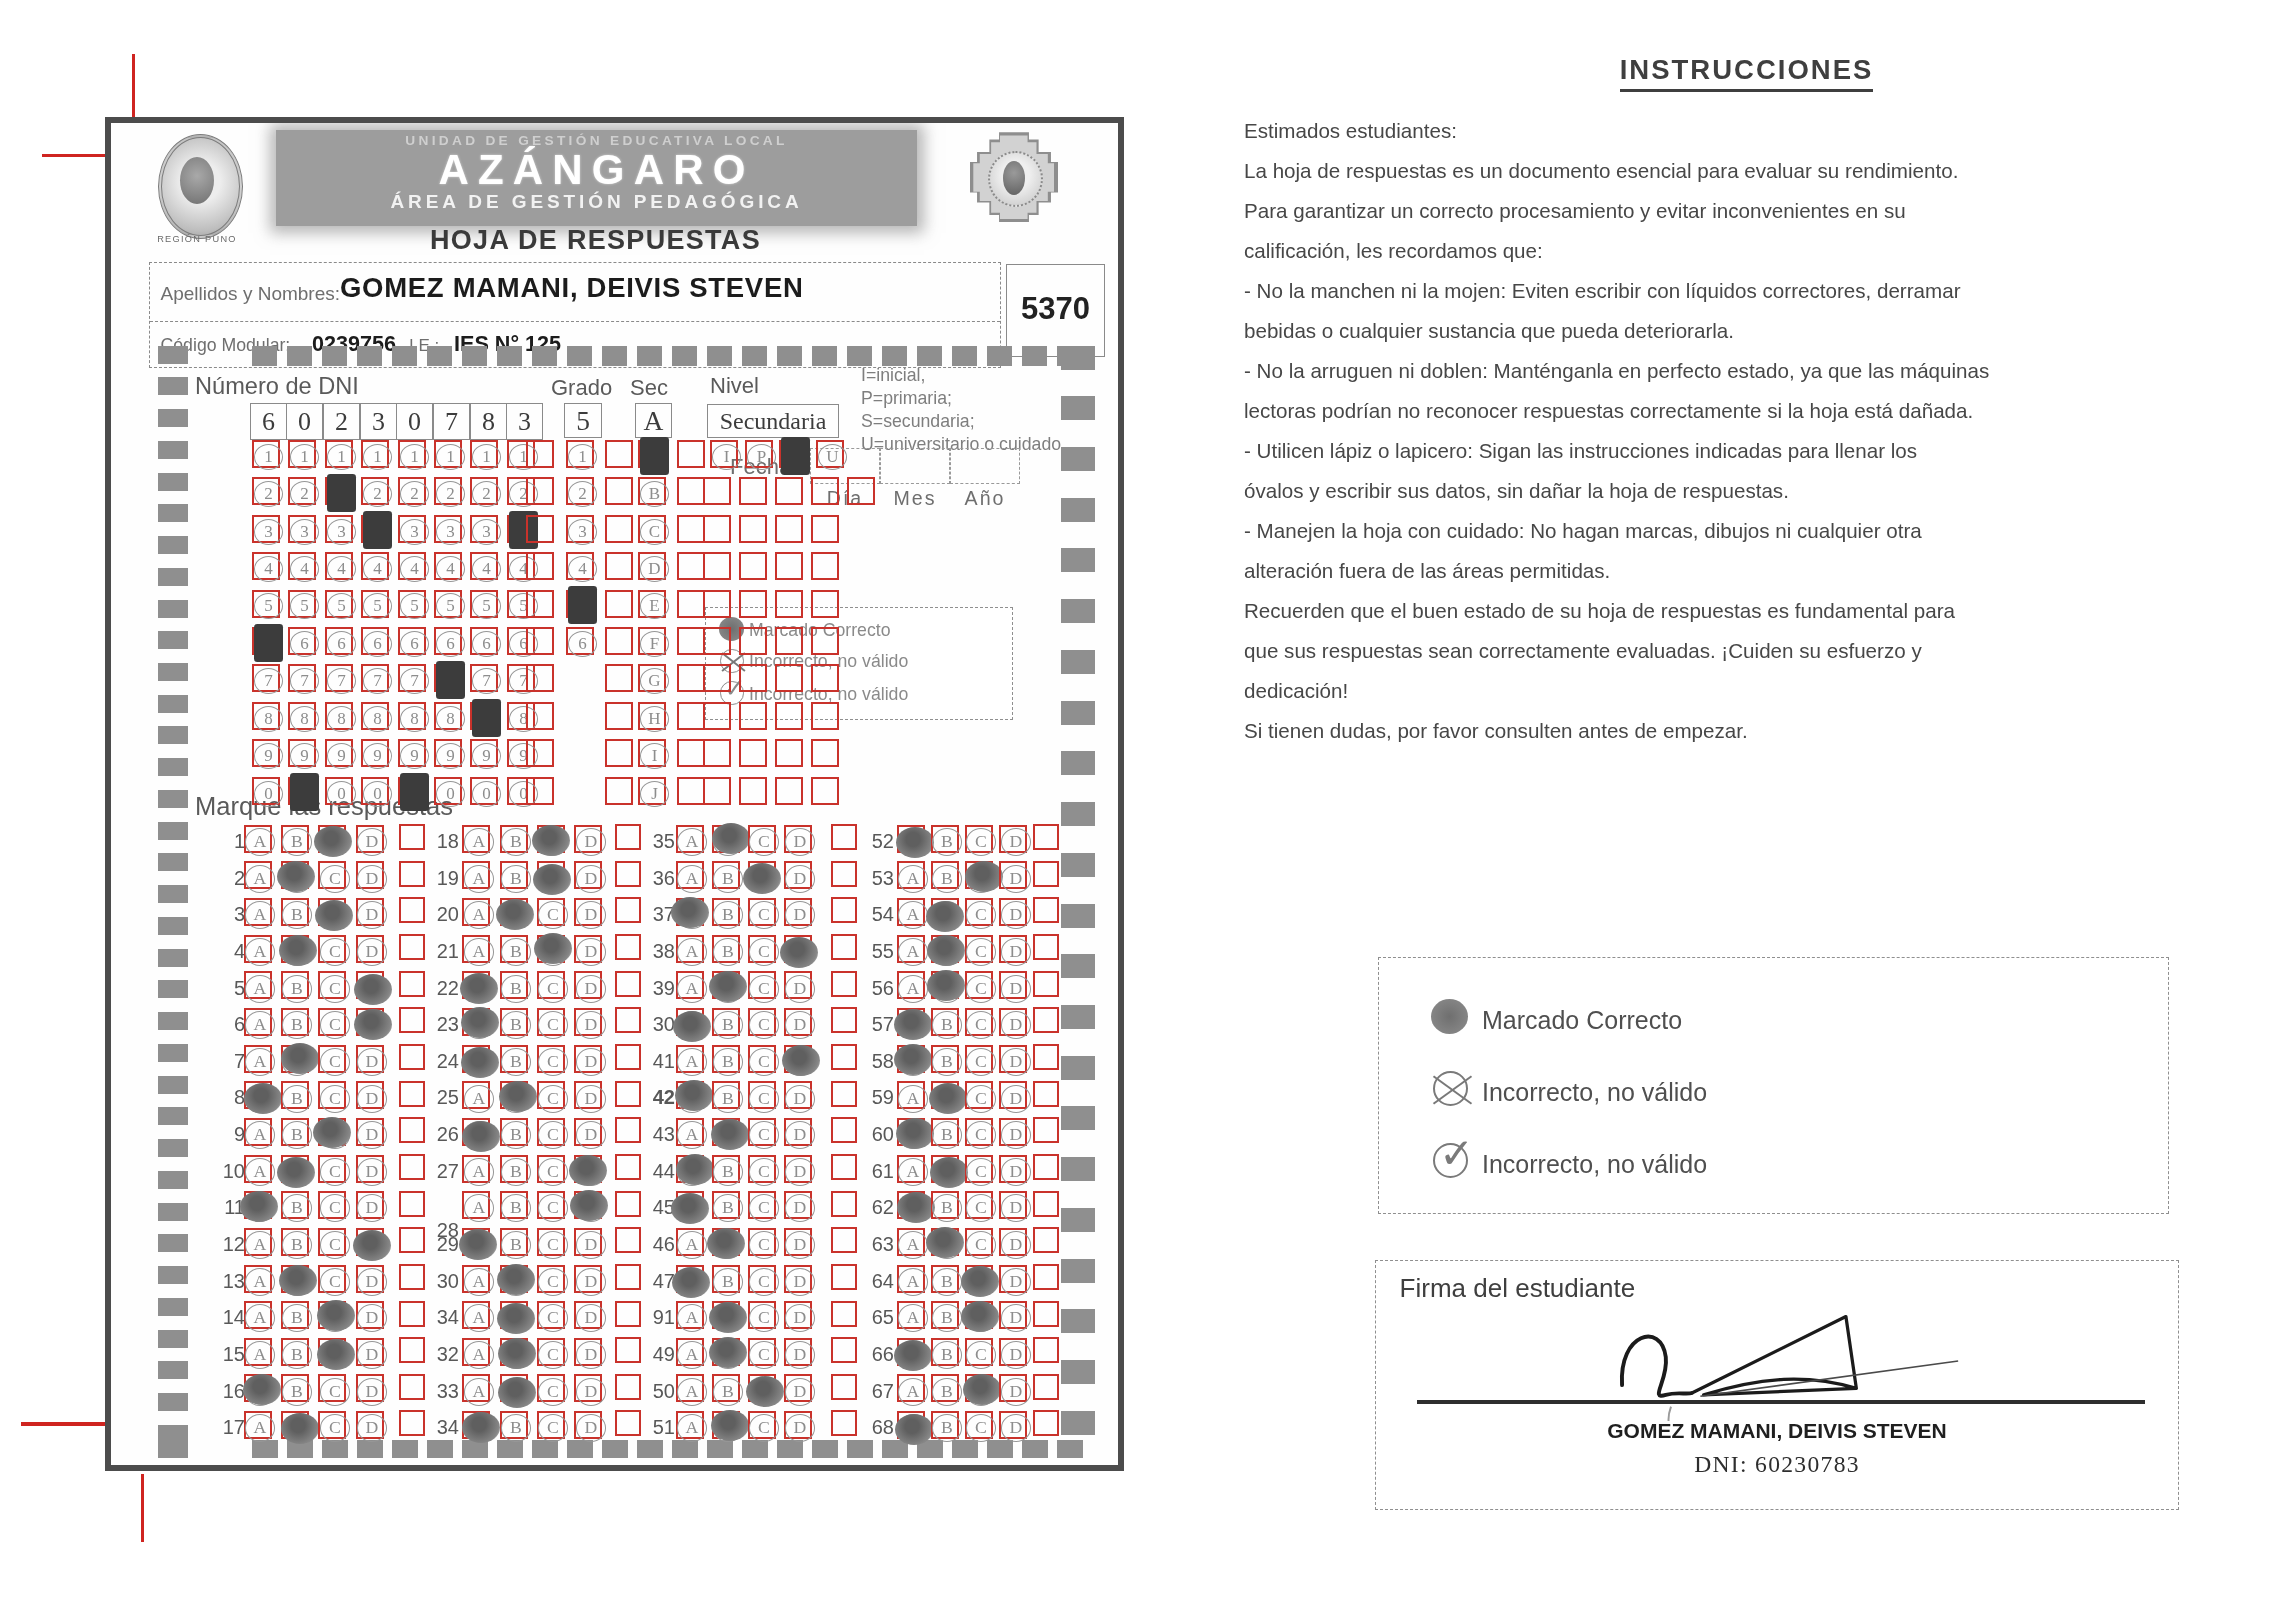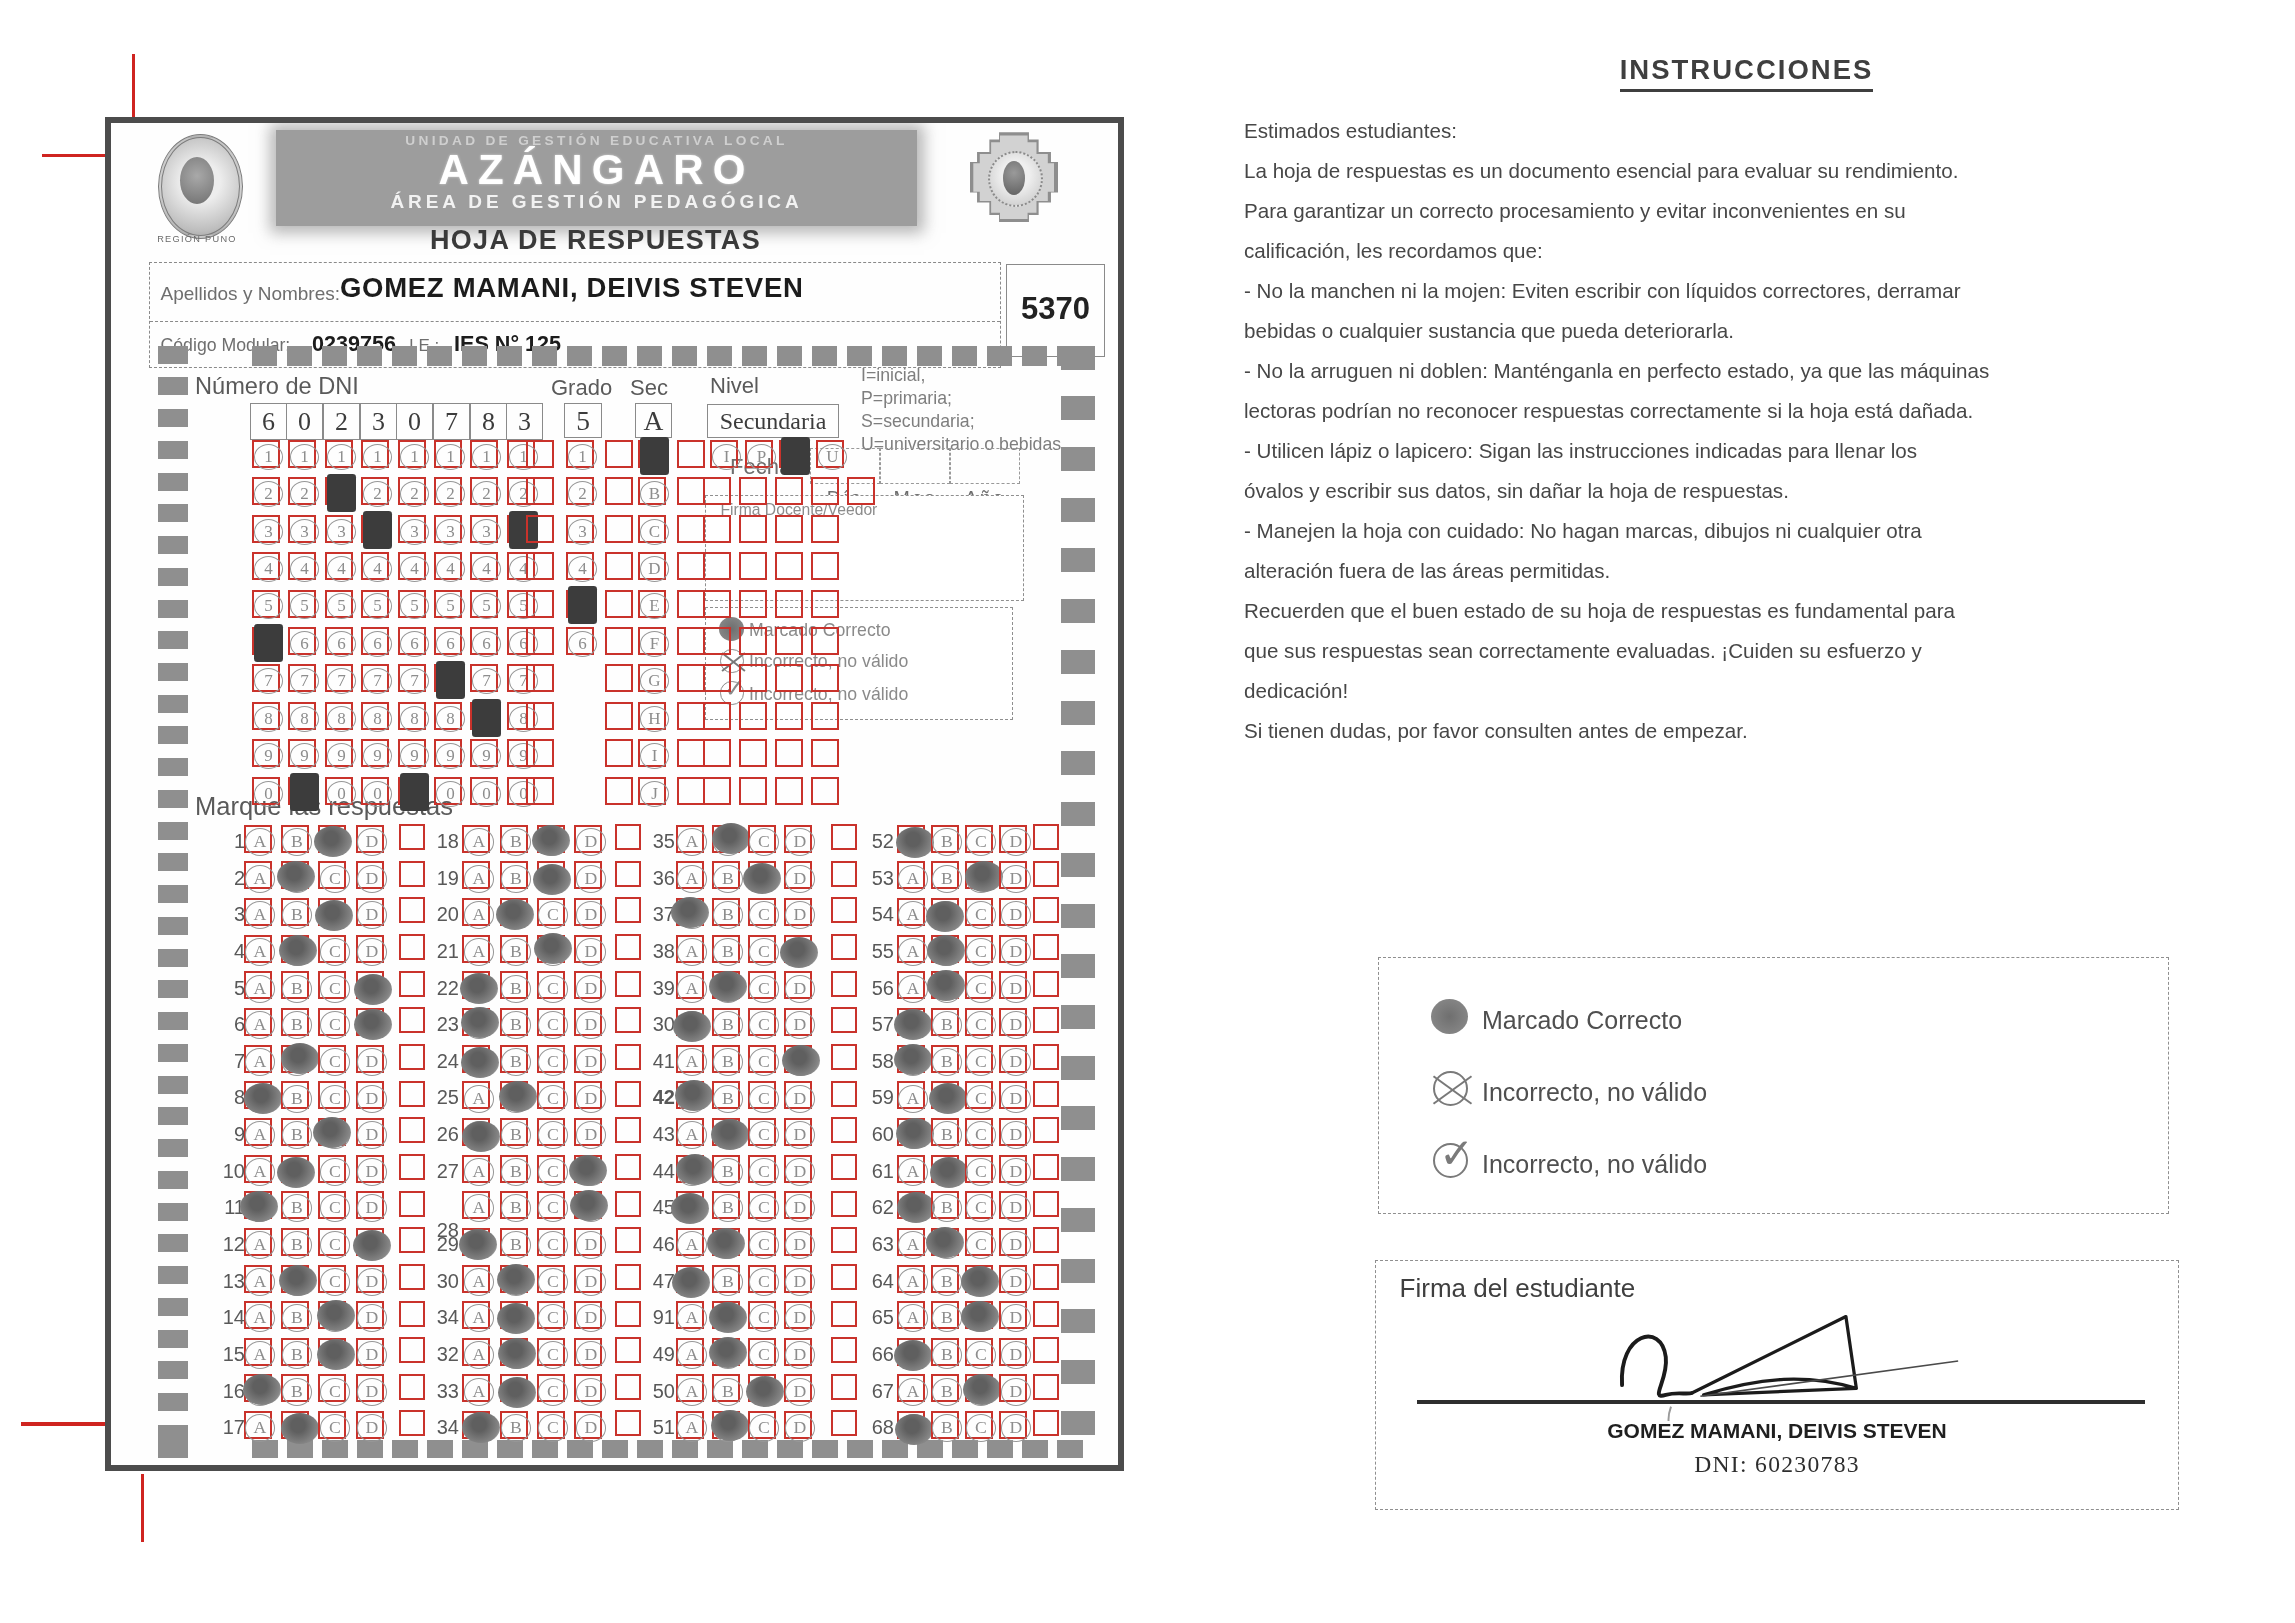--- a/index.html
+++ b/index.html
@@ -86,36 +86,33 @@
     <div class="lbl" style="left:599px;top:250px;font-size:22px;">Nivel</div>
 
     <div class="digitbox" style="left:453px;top:280px;width:38px;height:35px;font-size:27.5px;line-height:34px;">5</div>
     <div class="digitbox" style="left:524px;top:280px;width:37px;height:35px;font-size:27.5px;line-height:34px;">A</div>
     <div class="digitbox" style="left:596px;top:281px;width:132px;height:34px;font-size:24px;line-height:33px;">Secundaria</div>
 
     <div class="abs" id="nivel-legend" style="left:750px;top:241px;font-size:17.7px;line-height:23px;color:#7e7e7e;">
         <div>I=inicial,</div>
         <div>P=primaria;</div>
         <div>S=secundaria;</div>
-        <div>U=universitario o bebidas</div>
+        <div>U=universitario o cuidado</div>
       </div>
 
     <div class="lbl" style="left:619px;top:331px;font-size:22px;color:#6e6e6e;">Fecha:</div>
     <div class="abs" id="fecha-cells" style="left:699px;top:325px;">
         <div style="position:absolute;left:0px;top:0;width:70px;height:36px;border:1.3px dashed #999;box-sizing:border-box;"></div>
         <div style="position:absolute;left:0px;top:39px;width:70px;text-align:center;font-size:19.6px;color:#6e6e6e;letter-spacing:2px;">Día</div>
         <div style="position:absolute;left:70px;top:0;width:70px;height:36px;border:1.3px dashed #999;box-sizing:border-box;"></div>
         <div style="position:absolute;left:70px;top:39px;width:70px;text-align:center;font-size:19.6px;color:#6e6e6e;letter-spacing:2px;">Mes</div>
         <div style="position:absolute;left:140px;top:0;width:70px;height:36px;border:1.3px dashed #999;box-sizing:border-box;"></div>
         <div style="position:absolute;left:140px;top:39px;width:70px;text-align:center;font-size:19.6px;color:#6e6e6e;letter-spacing:2px;">Año</div>
       </div>
 
-    <div class="panelbox" style="left:594px;top:372px;width:319px;height:106px;border-style:dashed;">
-      <span style="position:absolute;left:14.4px;top:5.2px;font-size:15.7px;color:#8c8c8c;">Firma Docente/Veedor</span>
-    </div>
 
     <div class="panelbox" style="left:594px;top:484px;width:308px;height:113px;border-style:dashed;">
       <div class="legend-ic" style="left:13px;top:9.2px;width:25px;height:23.6px;background:radial-gradient(circle,#6e6e6e,#8f8f8f);"></div>
       <span style="position:absolute;left:43px;top:11.8px;font-size:17.7px;color:#8a8a8a;">Marcado Correcto</span>
       <div class="legend-ic" style="left:14.4px;top:41px;width:23.6px;height:23.6px;border:1.3px solid #8a8a8a;">
         <div class="xline" style="left:-2.6px;top:10.5px;width:29px;transform:rotate(38deg);"></div>
         <div class="xline" style="left:-2.6px;top:10.5px;width:29px;transform:rotate(-38deg);"></div>
       </div>
       <span style="position:absolute;left:43px;top:43px;font-size:17.7px;color:#8a8a8a;">Incorrecto, no válido</span>
       <div class="legend-ic" style="left:14.4px;top:73px;width:23.6px;height:23.6px;border:1.3px solid #8a8a8a;">

